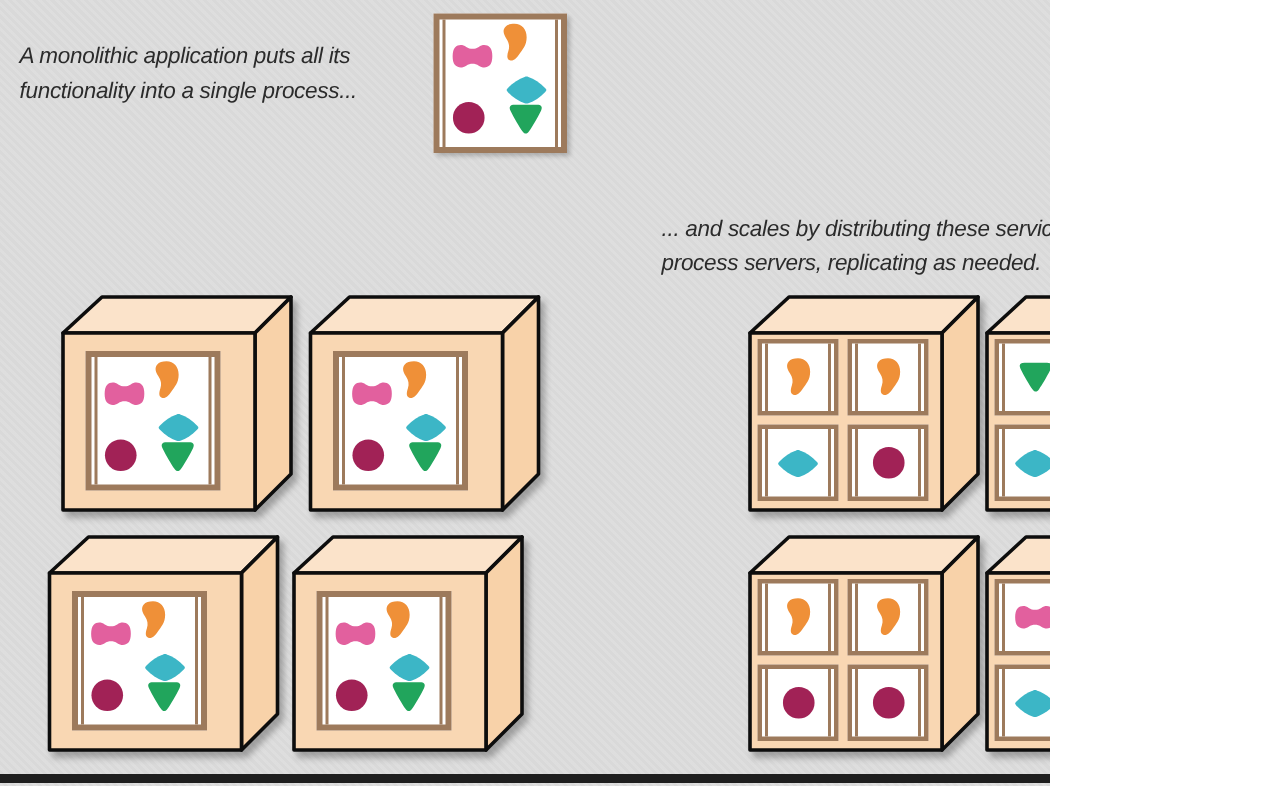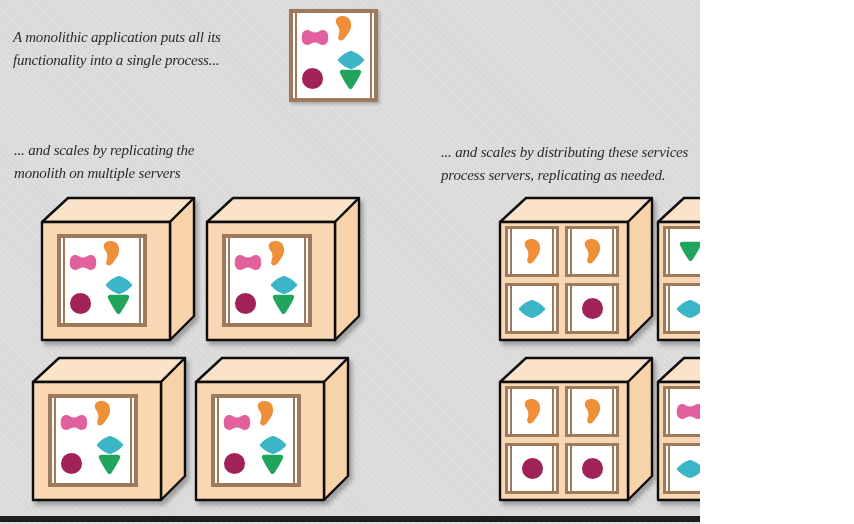--- a/index.html
+++ b/index.html
@@ -1,20 +1,20 @@
 <!DOCTYPE html>
 <html style="--background: #dcdcdc; --text: #2b2b2b; --frame-brown: #9d7a5c; --white: #ffffff; --box-face-front: #f9d7b3; --box-face-top: #fbe3ca; --box-face-side: #f8d2a9; --box-outline: #0d0d0d; --shape-pink: #e2609e; --shape-orange: #ef9038; --shape-teal: #3cb6c6; --shape-maroon: #a12256; --shape-green: #21a55c; --bottom-bar: #1e1e1e;"><head>
 <meta charset="utf-8">
 <style>
   html,body{margin:0;padding:0;background:#fff;}
   .canvas{
     position:relative;width:700px;height:524px;overflow:hidden;
     background:var(--background,#dcdcdc);
     background-image:repeating-linear-gradient(45deg, rgba(255,255,255,.05) 0 2px, rgba(0,0,0,.015) 2px 4px);
-    font-family:Liberation Serif, serif;
+    font-family:Liberation Sans, sans-serif;
   }
   .cap{
     position:absolute;margin:0;font-style:italic;font-size:15px;line-height:23px;
     color:var(--text,#2b2b2b);white-space:pre-line;letter-spacing:-0.2px;
   }
   #cap-monolith-def{left:13px;top:26px;width:330px;}
   #cap-micro-def{left:441px;top:24px;width:330px;}
   #cap-mono-scale{left:14px;top:139px;width:330px;}
   #cap-micro-scale{left:441px;top:141px;width:370px;}
 
@@ -92,22 +92,20 @@
   </symbol>
   <symbol id="sym-green" viewBox="0 0 30 26">
     <path d="M3.5 6.5 C2 3.5 3.5 2 6.5 2 L23.5 2 C26.5 2 28 3.5 26.5 6.5 C23.5 12.5 20 18.5 17.5 22 C16 24.3 14 24.3 12.5 22 C10 18.5 6.5 12.5 3.5 6.5 Z"></path>
   </symbol>
 </svg>
 
 <div class="canvas">
 
   <p class="cap" id="cap-monolith-def">A monolithic application puts all its
 functionality into a single process...</p>
-  <p class="cap" id="cap-mono-scale">... and scales by replicating the
-monolith on multiple servers</p>
   <p class="cap" id="cap-micro-scale">... and scales by distributing these services
 process servers, replicating as needed.</p>
 
   <div class="framed flat-app mono-shapes">
       <svg class="shape shape-pink">
         <use href="#sym-pink"></use>
       </svg>
       <svg class="shape shape-orange">
         <use href="#sym-orange"></use>
       </svg>

